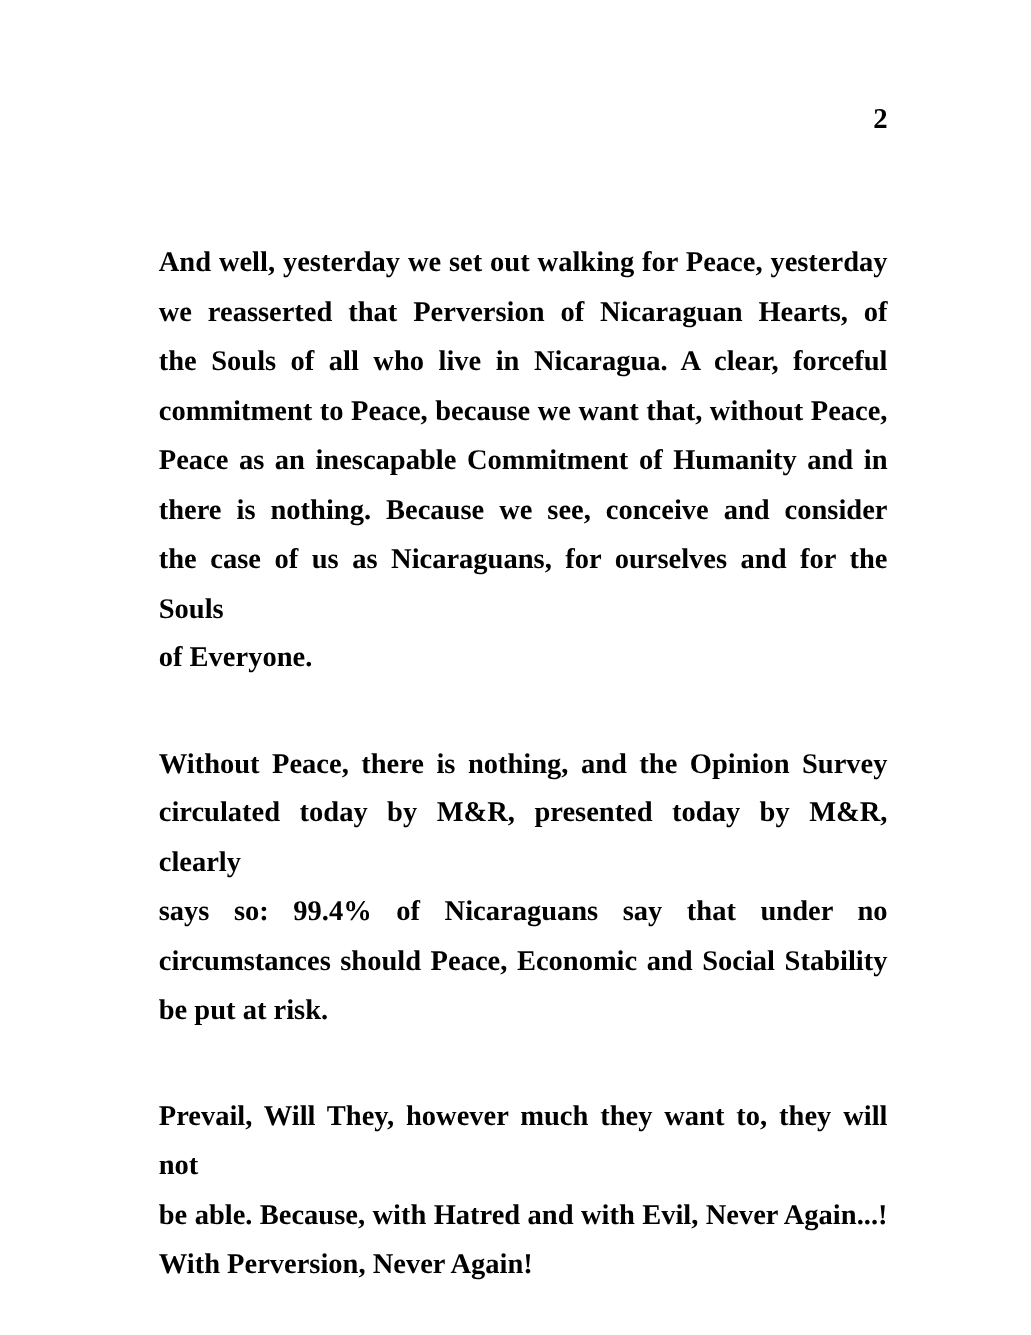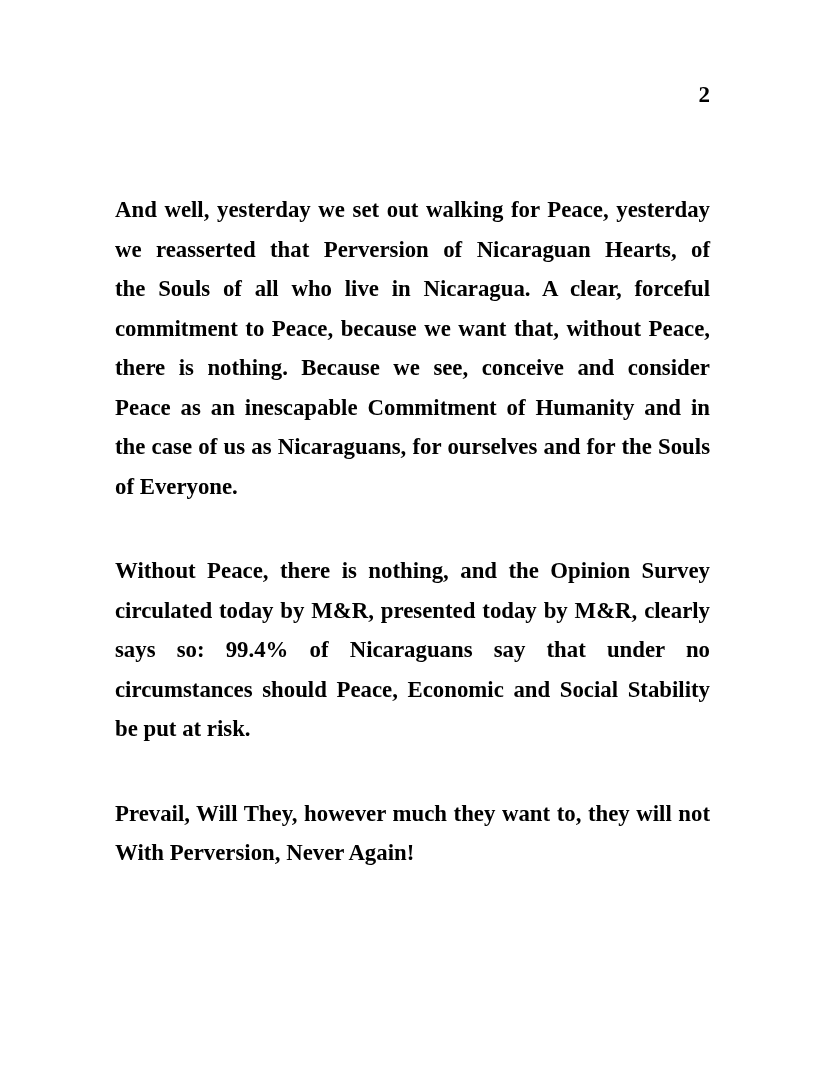--- a/index.html
+++ b/index.html
@@ -30,21 +30,21 @@
     line-height: 26px;
     color: #000000;
   }
   .content {
     position: absolute;
     left: 115px;
     top: 190px;
     width: 595px;
   }
   .paragraph {
-    margin: 0 0 45px 0;
+    margin: 0 0 45px 12px;
   }
   .paragraph:last-child {
     margin-bottom: 0;
   }
   .line {
     font-family: "Liberation Serif", "DejaVu Serif", serif;
     font-weight: bold;
     font-size: 22.8px;
     line-height: 39.5px;
     color: #000000;
@@ -60,30 +60,31 @@
 <body>
 
 <div class="page">
   <div class="page-number">2</div>
   <div class="content">
       <div class="paragraph">
         <div class="line">And well, yesterday we set out walking for Peace, yesterday</div>
         <div class="line">we reasserted that Perversion of Nicaraguan Hearts, of</div>
         <div class="line">the Souls of all who live in Nicaragua. A clear, forceful</div>
         <div class="line">commitment to Peace, because we want that, without Peace,</div>
+        <div class="line">Peace as an inescapable Commitment of Humanity and in</div>
         <div class="line">there is nothing. Because we see, conceive and consider</div>
-        <div class="line">Peace as an inescapable Commitment of Humanity and in</div>
         <div class="line">the case of us as Nicaraguans, for ourselves and for the Souls</div>
         <div class="line last">of Everyone.</div>
       </div>
       <div class="paragraph">
         <div class="line">Without Peace, there is nothing, and the Opinion Survey</div>
         <div class="line">circulated today by M&amp;R, presented today by M&amp;R, clearly</div>
         <div class="line">says so: 99.4% of Nicaraguans say that under no</div>
         <div class="line">circumstances should Peace, Economic and Social Stability</div>
         <div class="line last">be put at risk.</div>
       </div>
       <div class="paragraph">
         <div class="line">Prevail, Will They, however much they want to, they will not</div>
+        <div class="line">be able. Because, with Hatred and with Evil, Never Again...!</div>
         <div class="line last">With Perversion, Never Again!</div>
       </div>
     </div>
 </div>
 
 </body></html>

